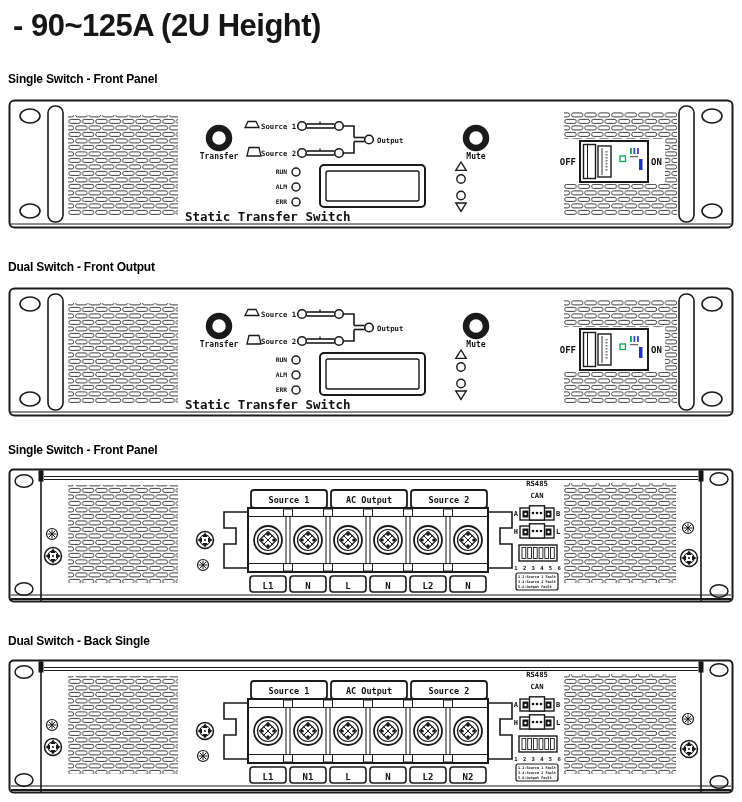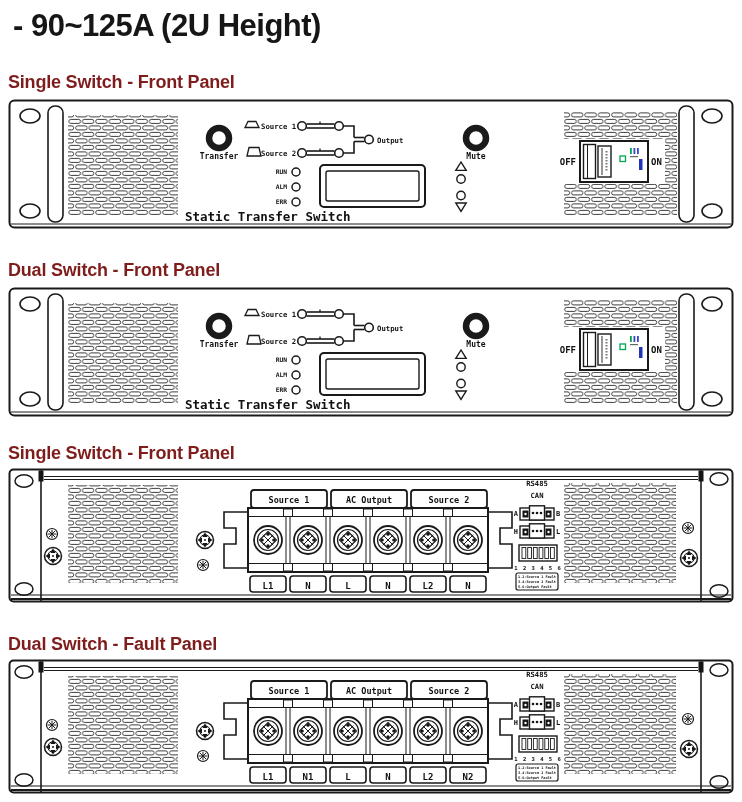--- a/index.html
+++ b/index.html
@@ -1,18 +1,18 @@
 <!DOCTYPE html>
 <html><head>
 <meta charset="utf-8">
 <style>
   html,body{margin:0;padding:0;background:#fff;}
   body{width:742px;height:802px;position:relative;font-family:"Liberation Sans",sans-serif;color:#111;overflow:hidden;}
   .page-title{position:absolute;left:13px;top:8px;font-size:31px;font-weight:700;letter-spacing:-0.5px;color:#161616;}
-  .section-label{position:absolute;left:8px;font-size:18px;font-weight:700;letter-spacing:-0.2px;color:#7f1d1d;}
+  .section-label{position:absolute;left:8px;font-size:12px;font-weight:700;letter-spacing:-0.2px;color:#000000;}
   .panel{position:absolute;left:8px;}
   svg text{font-family:"DejaVu Sans Mono","Liberation Mono",monospace;font-weight:bold;fill:#111;}
   .s{stroke:#1a1a1a;fill:#fff;}
   .sn{stroke:#1a1a1a;fill:none;}
   .f{fill:#151515;stroke:none;}
   .ln{stroke:#1a1a1a;}
 </style>
 </head>
 <body>
 
@@ -69,23 +69,23 @@
       <rect x="20.1" y="2.5" width="3.8" height="11" class="sn" stroke-width="0.9"></rect>
       <rect x="25.8" y="2.5" width="3.8" height="11" class="sn" stroke-width="0.9"></rect>
       <rect x="31.5" y="2.5" width="3.8" height="11" class="sn" stroke-width="0.9"></rect>
     </g>
   </defs>
 </svg>
 
 <div class="page-title">- 90~125A (2U Height)</div>
 
 <div class="section-label" style="top:72px">Single Switch - Front Panel</div>
-<div class="section-label" style="top:260px">Dual Switch - Front Panel</div>
+<div class="section-label" style="top:260px">Dual Switch - Front Output</div>
 <div class="section-label" style="top:443px">Single Switch - Front Panel</div>
-<div class="section-label" style="top:634px">Dual Switch - Fault Panel</div>
+<div class="section-label" style="top:634px">Dual Switch - Back Single</div>
 
 <svg class="panel" style="top:99px" width="726" height="130" viewBox="0 0 726 130">
   <g id="front-art">
     <rect x="1.5" y="1.5" width="723" height="127" rx="5" class="s" stroke-width="2"></rect>
     <line x1="3" y1="125" x2="723" y2="125" class="ln" stroke-width="1"></line>
     <ellipse cx="22" cy="17" rx="10" ry="7" class="sn" stroke-width="1.6"></ellipse>
     <ellipse cx="22" cy="112" rx="10" ry="7" class="sn" stroke-width="1.6"></ellipse>
     <ellipse cx="704" cy="17" rx="10" ry="7" class="sn" stroke-width="1.6"></ellipse>
     <ellipse cx="704" cy="112" rx="10" ry="7" class="sn" stroke-width="1.6"></ellipse>
     <rect x="40" y="7" width="15" height="116" rx="7" class="sn" stroke-width="1.6"></rect>

